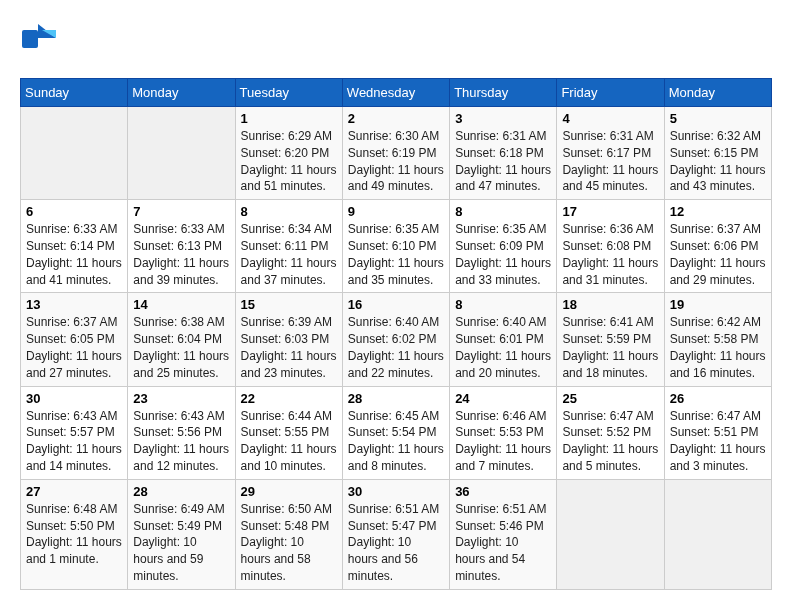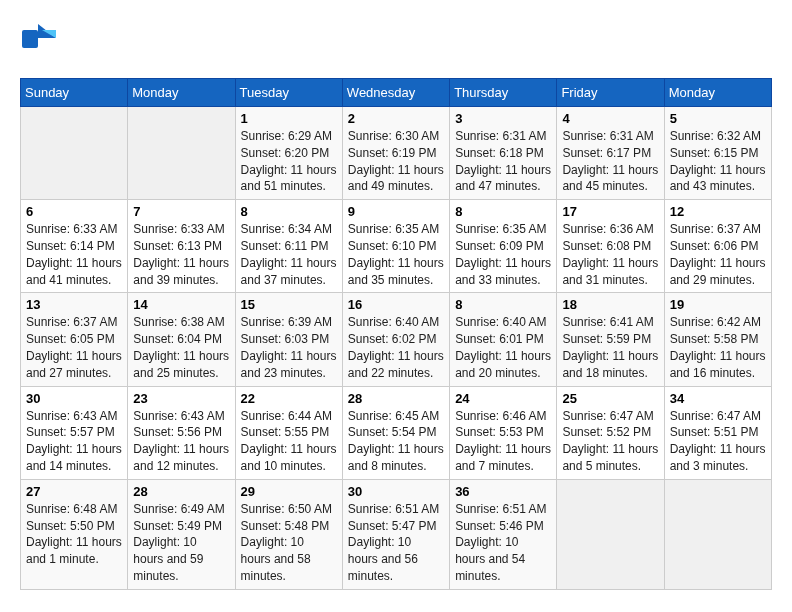--- a/index.html
+++ b/index.html
@@ -220,21 +220,21 @@
         </td>
         <td>
           <span class="day-num">24</span>
           <div class="day-detail">Sunrise: 6:46 AM<br>Sunset: 5:53 PM<br>Daylight: 11 hours and 7 minutes.</div>
         </td>
         <td>
           <span class="day-num">25</span>
           <div class="day-detail">Sunrise: 6:47 AM<br>Sunset: 5:52 PM<br>Daylight: 11 hours and 5 minutes.</div>
         </td>
         <td>
-          <span class="day-num">34</span>
+          <span class="day-num">26</span>
           <div class="day-detail">Sunrise: 6:47 AM<br>Sunset: 5:51 PM<br>Daylight: 11 hours and 3 minutes.</div>
         </td>
       </tr>
       <tr>
         <td>
           <span class="day-num">27</span>
           <div class="day-detail">Sunrise: 6:48 AM<br>Sunset: 5:50 PM<br>Daylight: 11 hours and 1 minute.</div>
         </td>
         <td>
           <span class="day-num">28</span>

